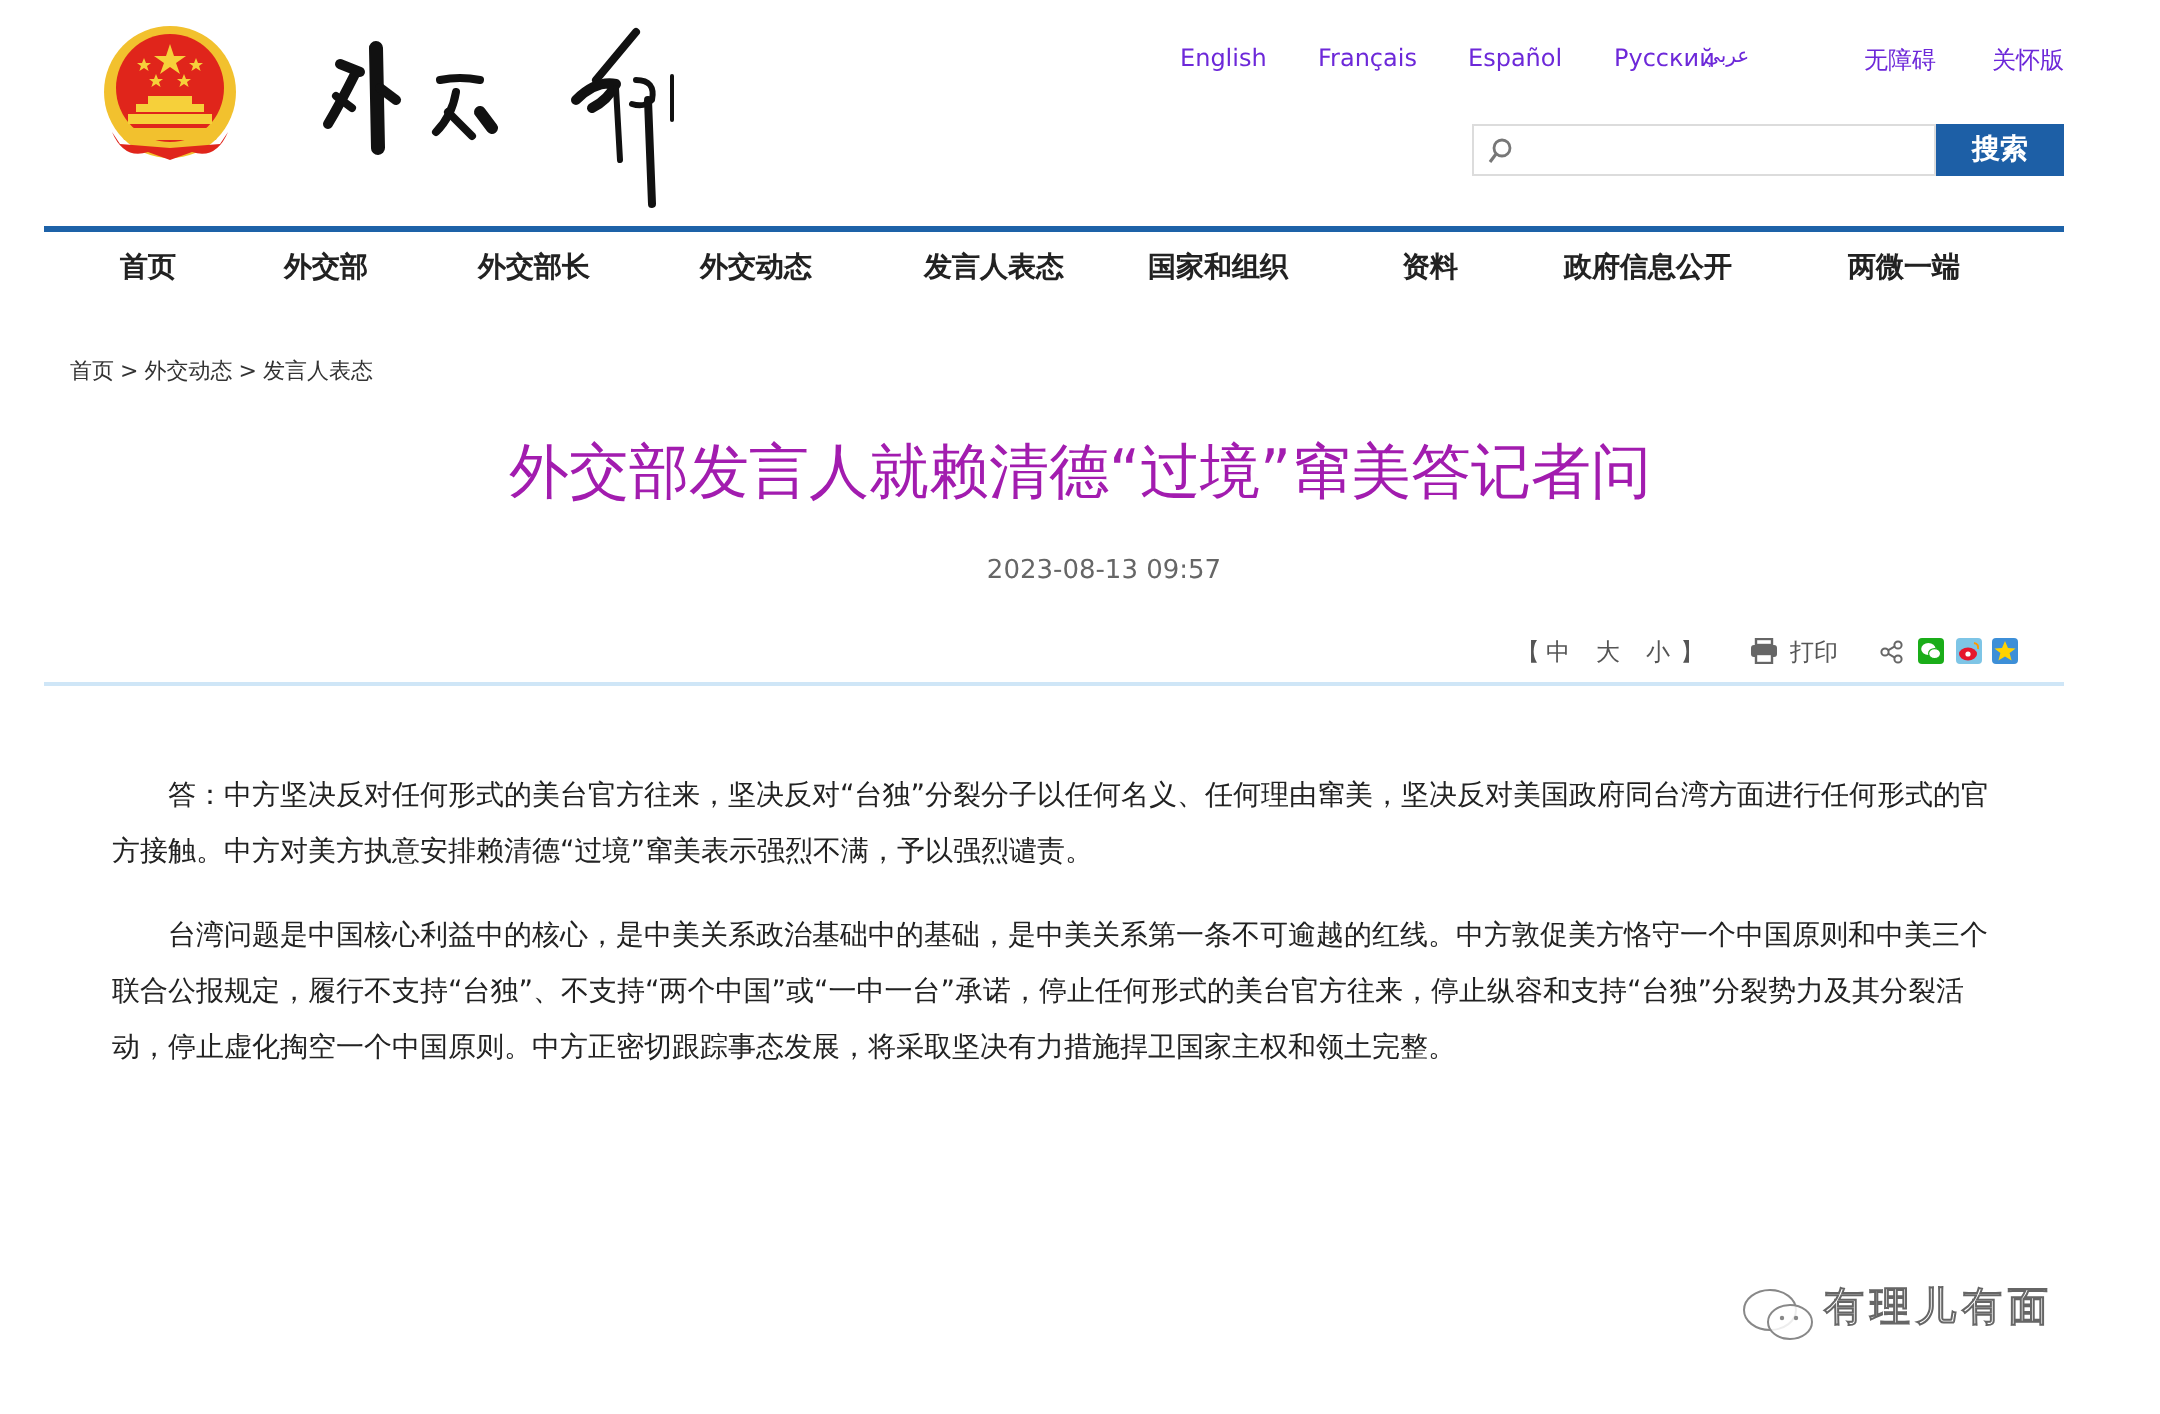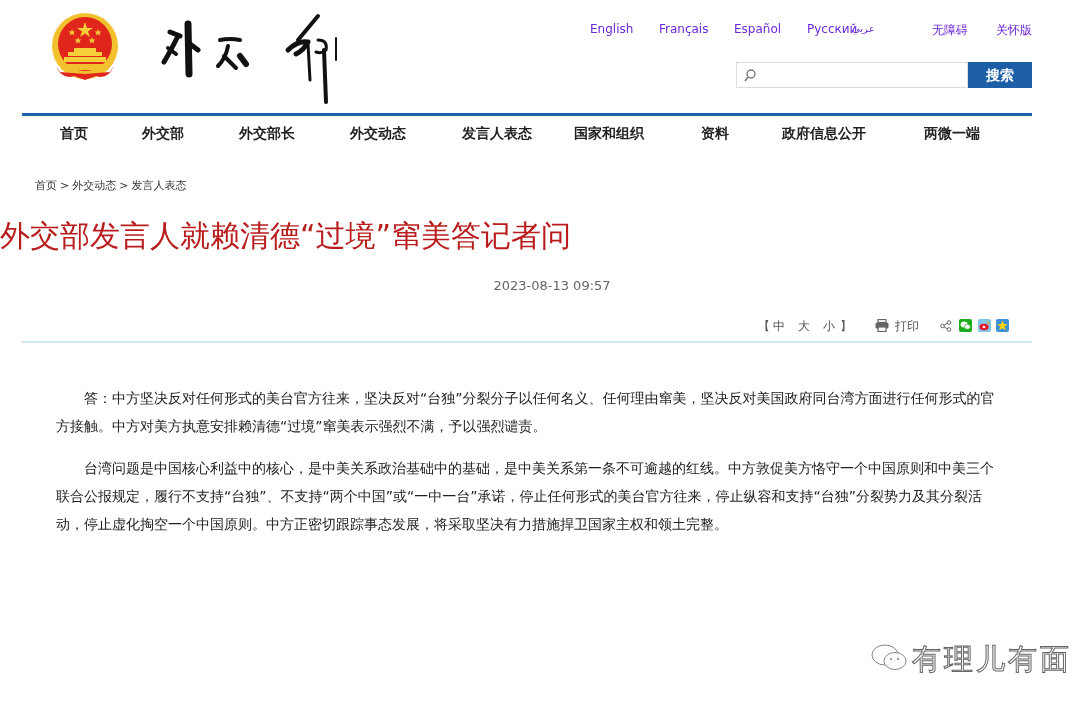--- a/index.html
+++ b/index.html
@@ -19,35 +19,35 @@
 
   .blue-rule { position: absolute; left: 22px; top: 113px; width: 1010px; height: 3px; background: #1d62a8; }
 
   .nav { position: absolute; top: 125px; left: 0; width: 1080px; height: 22px; }
   .nav-item { position: absolute; font-size: 14px; font-weight: bold; color: #222; white-space: nowrap; cursor: pointer; }
 
   .breadcrumb { position: absolute; left: 35px; top: 178px; font-size: 11px; color: #333; white-space: nowrap; }
   .breadcrumb span { cursor: pointer; }
   .breadcrumb .sep { cursor: default; margin: 0 3px; }
 
-  .title { position: absolute; left: 0; width: 1080px; top: 216px; font-size: 30px; color: #b91c1c; font-weight: normal; letter-spacing: 0px; }
+  .title { position: absolute; left: 0; width: 1080px; top: 216px; text-align: center; font-size: 30px; color: #a21caf; font-weight: normal; letter-spacing: 0px; }
   .date { position: absolute; left: 0; width: 1056px; top: 278px; text-align: center; font-size: 13px; color: #666; padding-left: 48px; }
 
   .tools { position: absolute; top: 318px; left: 0; width: 1080px; height: 18px; font-size: 12px; color: #555; }
   .tool { position: absolute; white-space: nowrap; cursor: pointer; }
   .share-sq { position: absolute; top: 1px; width: 13px; height: 13px; border-radius: 2px; cursor: pointer; }
 
   .light-rule { position: absolute; left: 22px; top: 341px; width: 1010px; height: 2px; background: #cfe6f7; }
 
   .article { position: absolute; left: 56px; top: 384px; width: 950px; font-size: 14px; line-height: 28px; color: #222; }
   .article p { text-indent: 28px; margin-bottom: 14px; }
   .article p.question { font-weight: bold; }
 
   .watermark { position: absolute; left: 870px; top: 640px; height: 36px; width: 200px; }
-  .watermark-text { position: absolute; left: 42px; top: 0px; font-size: 29px; color: #fff; -webkit-text-stroke: 1px #666; letter-spacing: 3px; white-space: nowrap; font-family: "DejaVu Sans", sans-serif; text-align: right; }
+  .watermark-text { position: absolute; left: 42px; top: 0px; font-size: 20px; color: #fff; -webkit-text-stroke: 1px #666; letter-spacing: 3px; white-space: nowrap; font-family: "DejaVu Sans", sans-serif; text-align: right; }
 </style>
 </head>
 <body>
 
 <svg class="emblem" viewBox="0 0 70 76">
   <circle cx="35" cy="36" r="33" fill="#f2c12e"></circle>
   <circle cx="35" cy="34" r="27" fill="#e0251b"></circle>
   <polygon points="35,12 37,18 43,18 38,21.5 40,27 35,23.5 30,27 32,21.5 27,18 33,18" fill="#f6d03a"></polygon>
   <polygon points="22,19 23,21.5 25.5,21.5 23.5,23 24.3,25.5 22,24 19.7,25.5 20.5,23 18.5,21.5 21,21.5" fill="#f6d03a"></polygon>
   <polygon points="48,19 49,21.5 51.5,21.5 49.5,23 50.3,25.5 48,24 45.7,25.5 46.5,23 44.5,21.5 47,21.5" fill="#f6d03a"></polygon>

